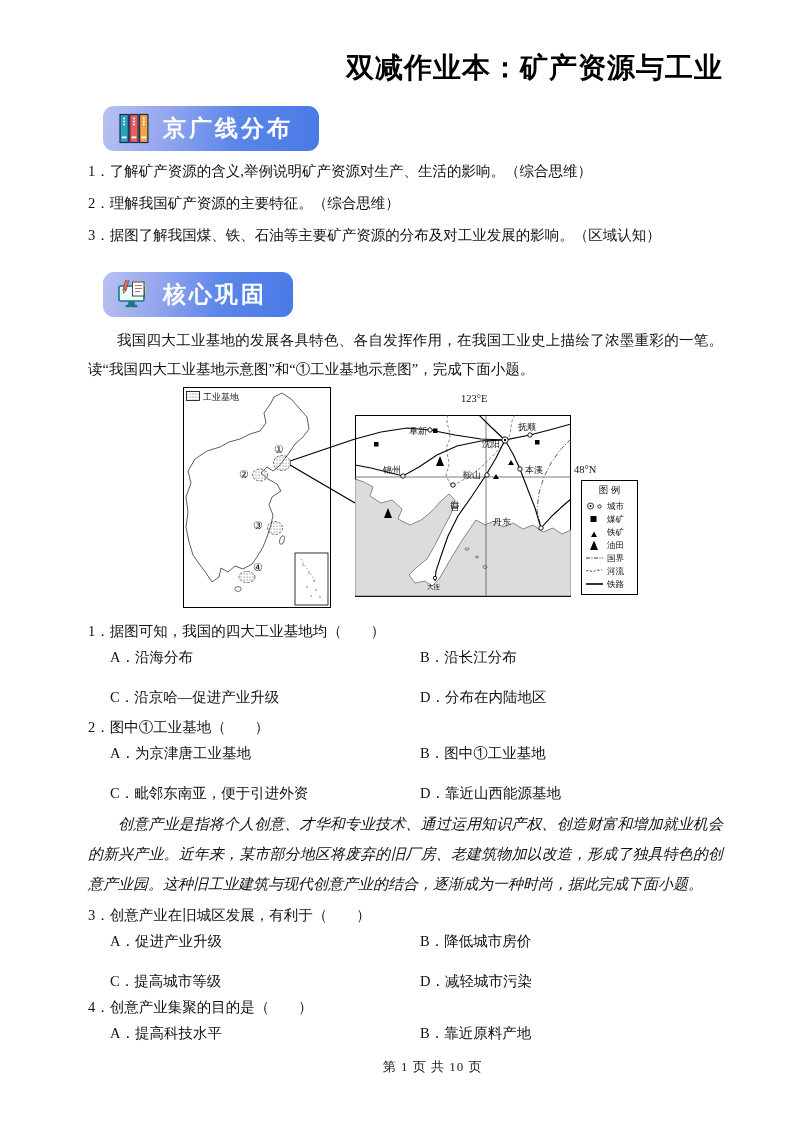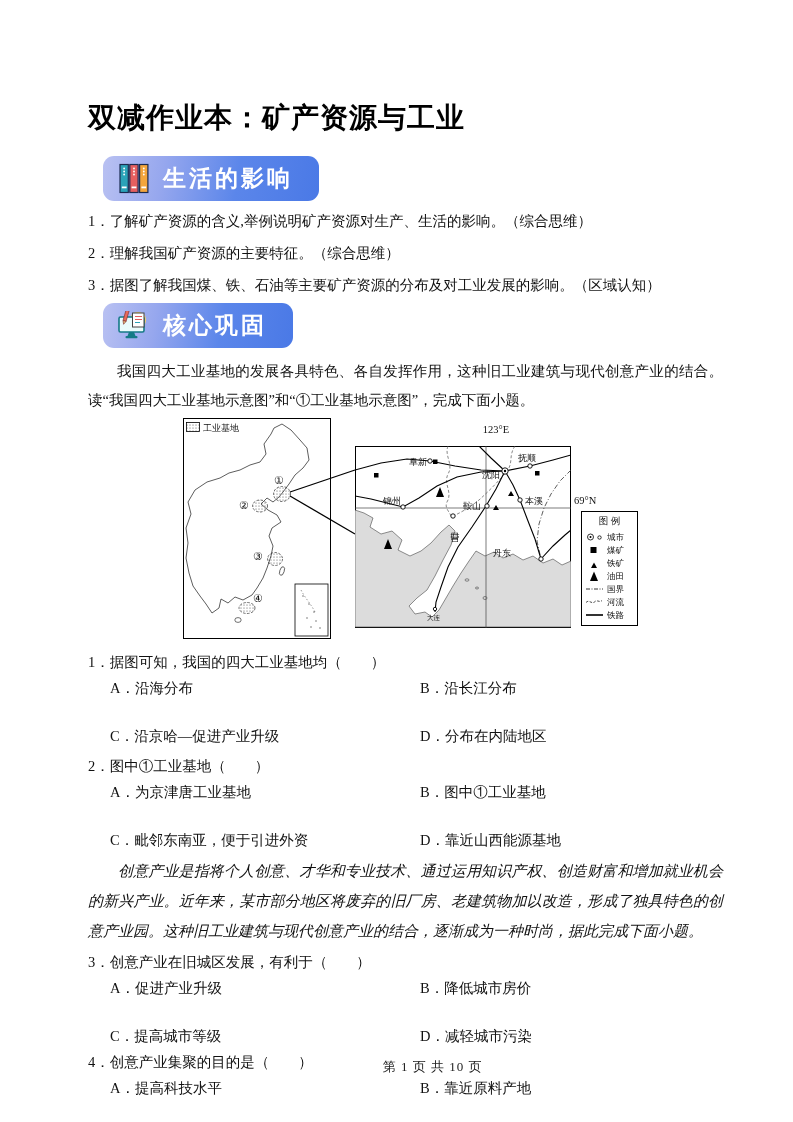--- a/index.html
+++ b/index.html
@@ -2,49 +2,49 @@
 <html><head>
 <meta charset="utf-8">
 <style>
   html,body{margin:0;padding:0;background:#fff;}
   .page{
     position:relative;width:793px;height:1122px;margin:0 auto;background:#fff;
     font-family:"Liberation Serif","DejaVu Serif",serif;color:#111;overflow:hidden;
   }
   .content{padding:0 70px 0 88px;}
   h1.title{
-    margin:0;padding-top:100px;font-size:28px;line-height:36px;text-align:left;
+    margin:0;padding-top:50px;font-size:28px;line-height:36px;text-align:right;
     font-weight:bold;letter-spacing:1px;color:#000;
     font-family:"Liberation Sans","DejaVu Sans",sans-serif;
   }
   .badge{
     display:inline-flex;align-items:center;gap:11px;height:45px;border-radius:11px;
     padding:0 26px 0 13px;margin:20px 0 0 15px;
     background:linear-gradient(100deg,#b9c1f2 0%,#96a7ee 28%,#5b86ea 62%,#4a79e6 100%);
   }
-  .badge.core{margin-top:2px;}
+  .badge.core{margin-top:21px;}
   .badge-label{
     color:#fff;font-weight:bold;font-size:23px;letter-spacing:3px;
     font-family:"Liberation Sans","DejaVu Sans",sans-serif;
   }
   .badge-icon{display:flex;align-items:center;justify-content:center;width:36px;height:36px;}
   .objectives{margin-top:4px;}
   .objectives p{margin:0;font-size:14.5px;line-height:32px;}
   .intro{margin:9px 0 0;font-size:14.5px;line-height:29px;text-indent:2em;text-align:justify;}
   .figure{position:relative;width:465px;height:224px;margin:3px 0 0 95px;}
   .left-map{position:absolute;left:0;top:0;}
   .connector{position:absolute;left:0;top:0;pointer-events:none;}
   .right-map{position:absolute;left:172px;top:28px;}
   .map-legend{position:absolute;left:398px;top:93px;}
-  .lon-label{position:absolute;left:290px;top:6px;width:46px;text-align:center;font-size:10.5px;}
+  .lon-label{position:absolute;left:278px;top:6px;width:46px;font-size:10.5px;}
   .lat-label{position:absolute;left:391px;top:77px;font-size:10.5px;}
   .stem{margin:10px 0 0;font-size:14.5px;line-height:20px;}
   .q3 .stem,.q4 .stem{margin-top:6px;}
   .opts{
-    margin-top:6px;display:grid;grid-template-columns:310px auto;row-gap:28px;
+    margin-top:6px;display:grid;grid-template-columns:310px auto;row-gap:20px;
     padding-left:22px;font-size:14.5px;line-height:20px;
   }
   .creative{margin:6px 0 0;font-size:15px;line-height:30px;text-indent:2em;font-style:italic;text-align:justify;}
   .footer{
     position:absolute;top:1058px;left:0;width:100%;text-align:center;
     font-size:13px;letter-spacing:1px;color:#222;padding-left:36px;
   }
   svg text{font-family:"Liberation Serif","DejaVu Serif",serif;fill:#111;}
 </style>
 </head>
@@ -70,21 +70,21 @@
               <circle cx="15" cy="11.5" r="0.9"></circle>
             <circle cx="24.8" cy="5.5" r="0.9"></circle>
               <circle cx="24.8" cy="8.5" r="0.9"></circle>
               <circle cx="24.8" cy="11.5" r="0.9"></circle>
             <rect x="2.8" y="23.5" width="4.8" height="1.8"></rect>
             <rect x="12.6" y="23.5" width="4.8" height="1.8"></rect>
             <rect x="22.4" y="23.5" width="4.8" height="1.8"></rect>
           </g>
         </svg>
       </span>
-      <span class="badge-label">生活的影响</span>
+      <span class="badge-label">京广线分布</span>
     </div>
 
     <div class="objectives">
       <p>1．了解矿产资源的含义,举例说明矿产资源对生产、生活的影响。（综合思维）</p>
       <p>2．理解我国矿产资源的主要特征。（综合思维）</p>
       <p>3．据图了解我国煤、铁、石油等主要矿产资源的分布及对工业发展的影响。（区域认知）</p>
     </div>
 
     <div class="badge core">
       <span class="badge-icon">
@@ -99,21 +99,21 @@
             <rect x="6.5" y="-1" width="3.2" height="11" fill="#e86a5a" stroke="#7c2f2f" stroke-width="0.6"></rect>
             <polygon points="6.5,10 9.7,10 8.1,13.5" fill="#f5c97d" stroke="#7c2f2f" stroke-width="0.6"></polygon>
           </g>
           <polygon points="12,21 17,21 18.5,25 10.5,25" fill="#157a86"></polygon>
           <rect x="8.5" y="25" width="12" height="2.2" rx="1" fill="#157a86"></rect>
         </svg>
       </span>
       <span class="badge-label">核心巩固</span>
     </div>
 
-    <p class="intro">我国四大工业基地的发展各具特色、各自发挥作用，这种旧工业建筑与现代创意产业的结合。读“我国四大工业基地示意图”和“①工业基地示意图”，完成下面小题。</p>
+    <p class="intro">我国四大工业基地的发展各具特色、各自发挥作用，在我国工业史上描绘了浓墨重彩的一笔。读“我国四大工业基地示意图”和“①工业基地示意图”，完成下面小题。</p>
 
     <div class="figure">
 
       <svg class="left-map" width="148" height="221" viewBox="0 0 148 221">
         <defs>
           <pattern id="dotsA" width="3" height="3" patternUnits="userSpaceOnUse">
             <circle cx="1" cy="1" r="0.5" fill="#333"></circle>
           </pattern>
         </defs>
         <rect x="0.5" y="0.5" width="147" height="220" fill="#fff" stroke="#000" stroke-width="1"></rect>
@@ -212,21 +212,21 @@
           <text x="28" y="58">锦州</text>
           <text x="108" y="63">鞍山</text>
           <text x="170" y="58">本溪</text>
           <text x="100" y="80" writing-mode="tb" style="writing-mode:vertical-rl">营口</text>
           <text x="138" y="110">丹东</text>
           <text x="72" y="174" font-size="6.5">大连</text>
         </g>
       </svg>
 
       <div class="lon-label">123°E</div>
-      <div class="lat-label">69°N</div>
+      <div class="lat-label">48°N</div>
 
       <svg class="map-legend" width="57" height="115" viewBox="0 0 57 115">
         <rect x="0.5" y="0.5" width="56" height="114" fill="#fff" stroke="#000" stroke-width="1"></rect>
         <text x="28.5" y="13" font-size="9.5" text-anchor="middle">图 例</text>
         <g>
           <circle cx="9.5" cy="26" r="3" fill="none" stroke="#000" stroke-width="0.8"></circle>
           <circle cx="9.5" cy="26" r="1" fill="#000"></circle>
           <circle cx="18.5" cy="26.5" r="1.7" fill="none" stroke="#000" stroke-width="0.8"></circle>
           <rect x="9.5" y="36" width="6" height="6" fill="#000"></rect>
           <polygon points="10,57 16,57 13,51.5" fill="#000"></polygon>

